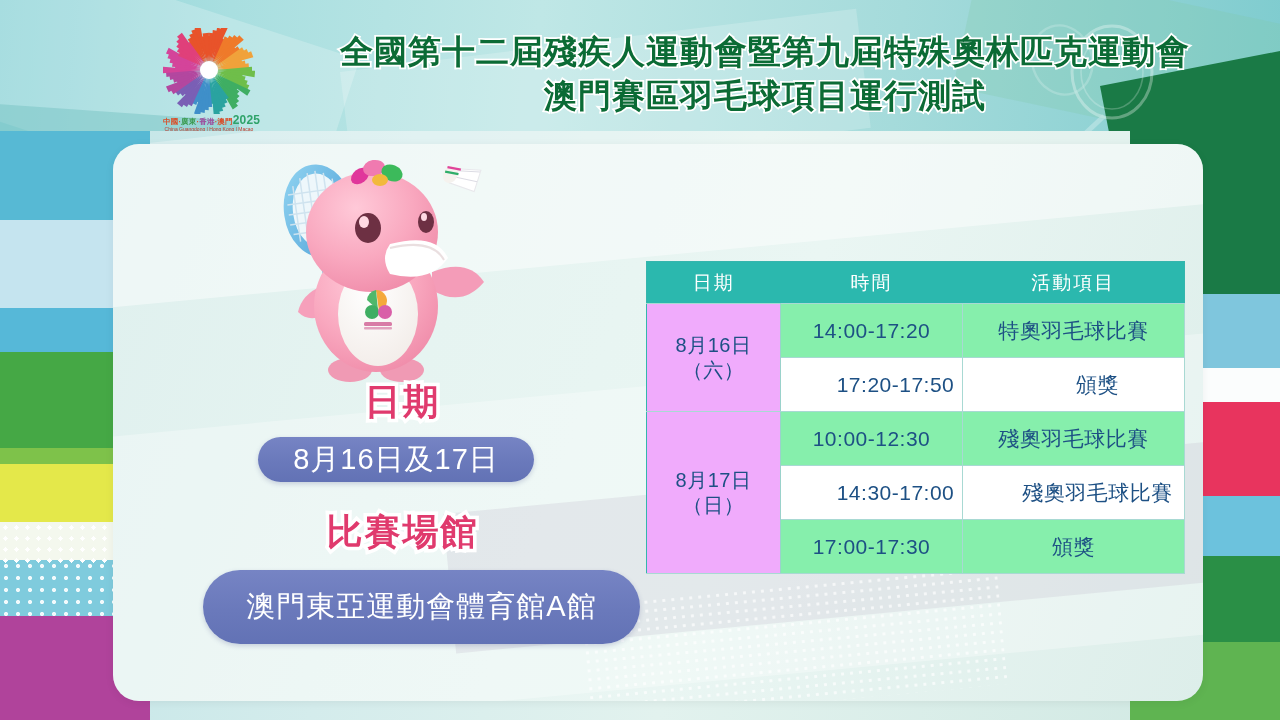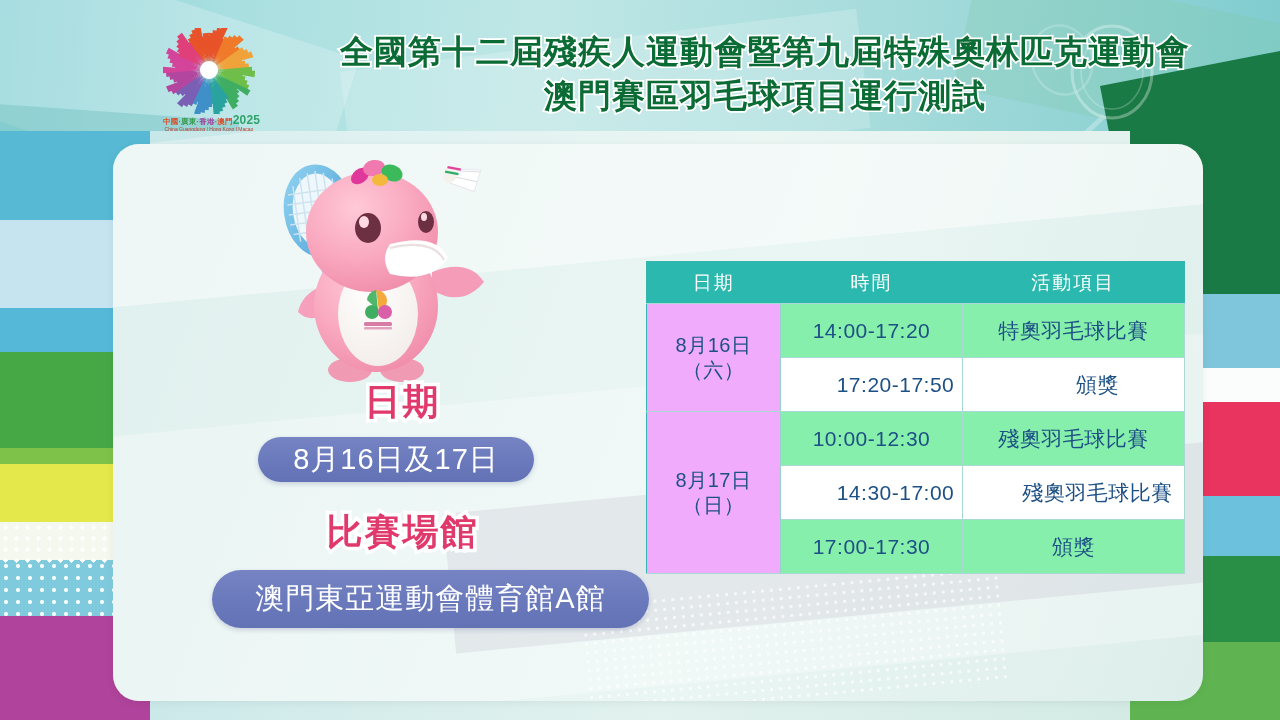--- a/index.html
+++ b/index.html
@@ -163,21 +163,21 @@
     color: #ffffff;
     border-radius: 40px;
     display: flex;
     align-items: center;
     justify-content: center;
     font-size: 29px;
     letter-spacing: 1px;
     box-shadow: 0 2px 5px rgba(60,70,130,0.22);
   }
   #pill-date { left: 258px; top: 437px; width: 276px; height: 45px; }
-  #pill-venue { left: 212px; top: 570px; width: 437px; height: 58px; }
+  #pill-venue { left: 203px; top: 570px; width: 437px; height: 74px; }
 
   
   .sched-title {
     position: absolute; left: 790px; top: 196px; width: 260px;
     text-align: center;
     font-size: 38px; font-weight: bold;
     color: #e0376c;
     -webkit-text-stroke: 8px #ffffff;
     paint-order: stroke fill;
     letter-spacing: 2px;

